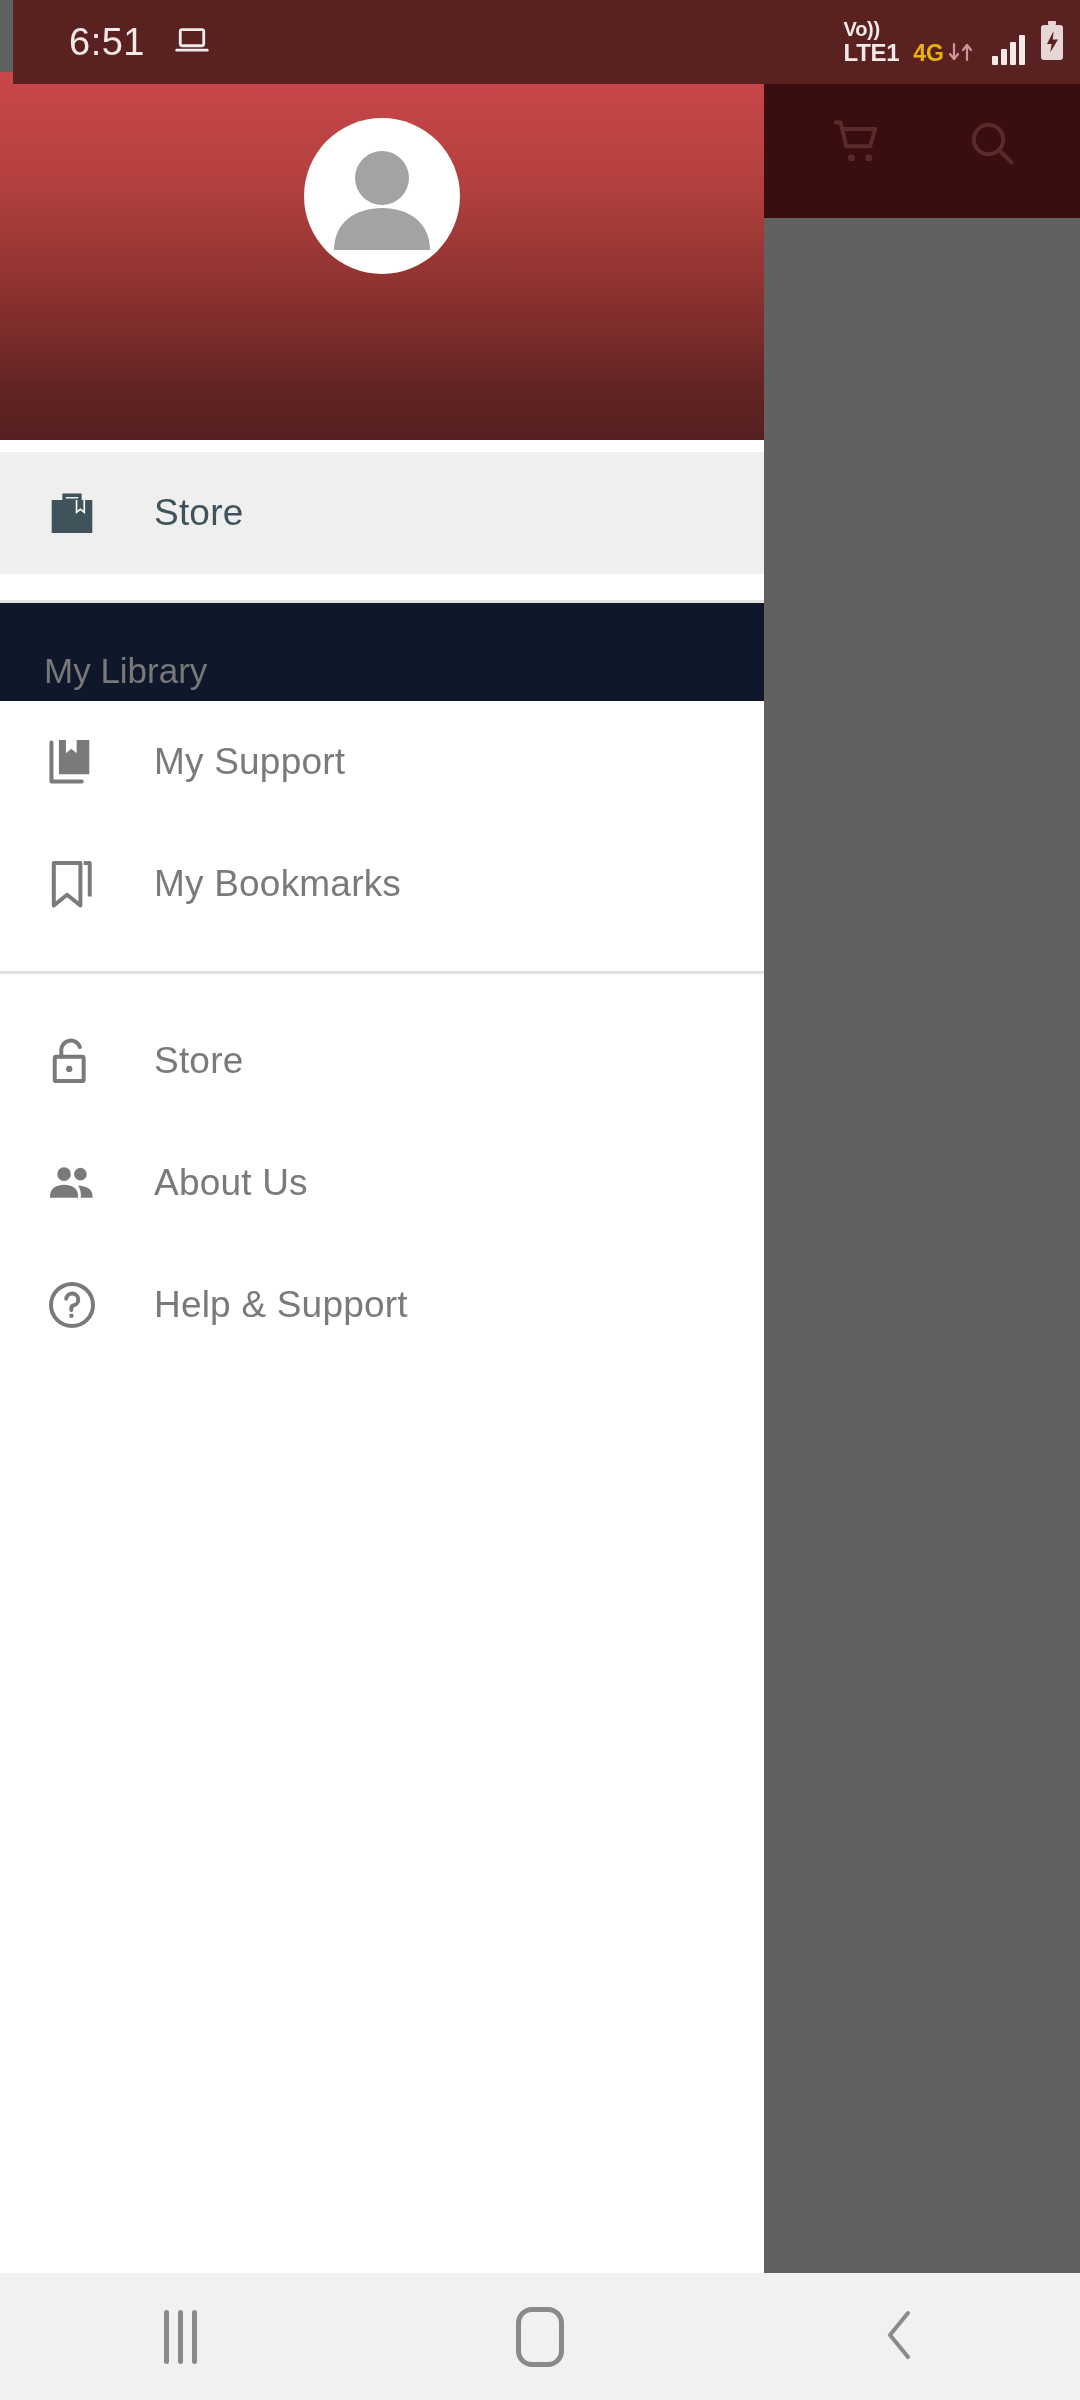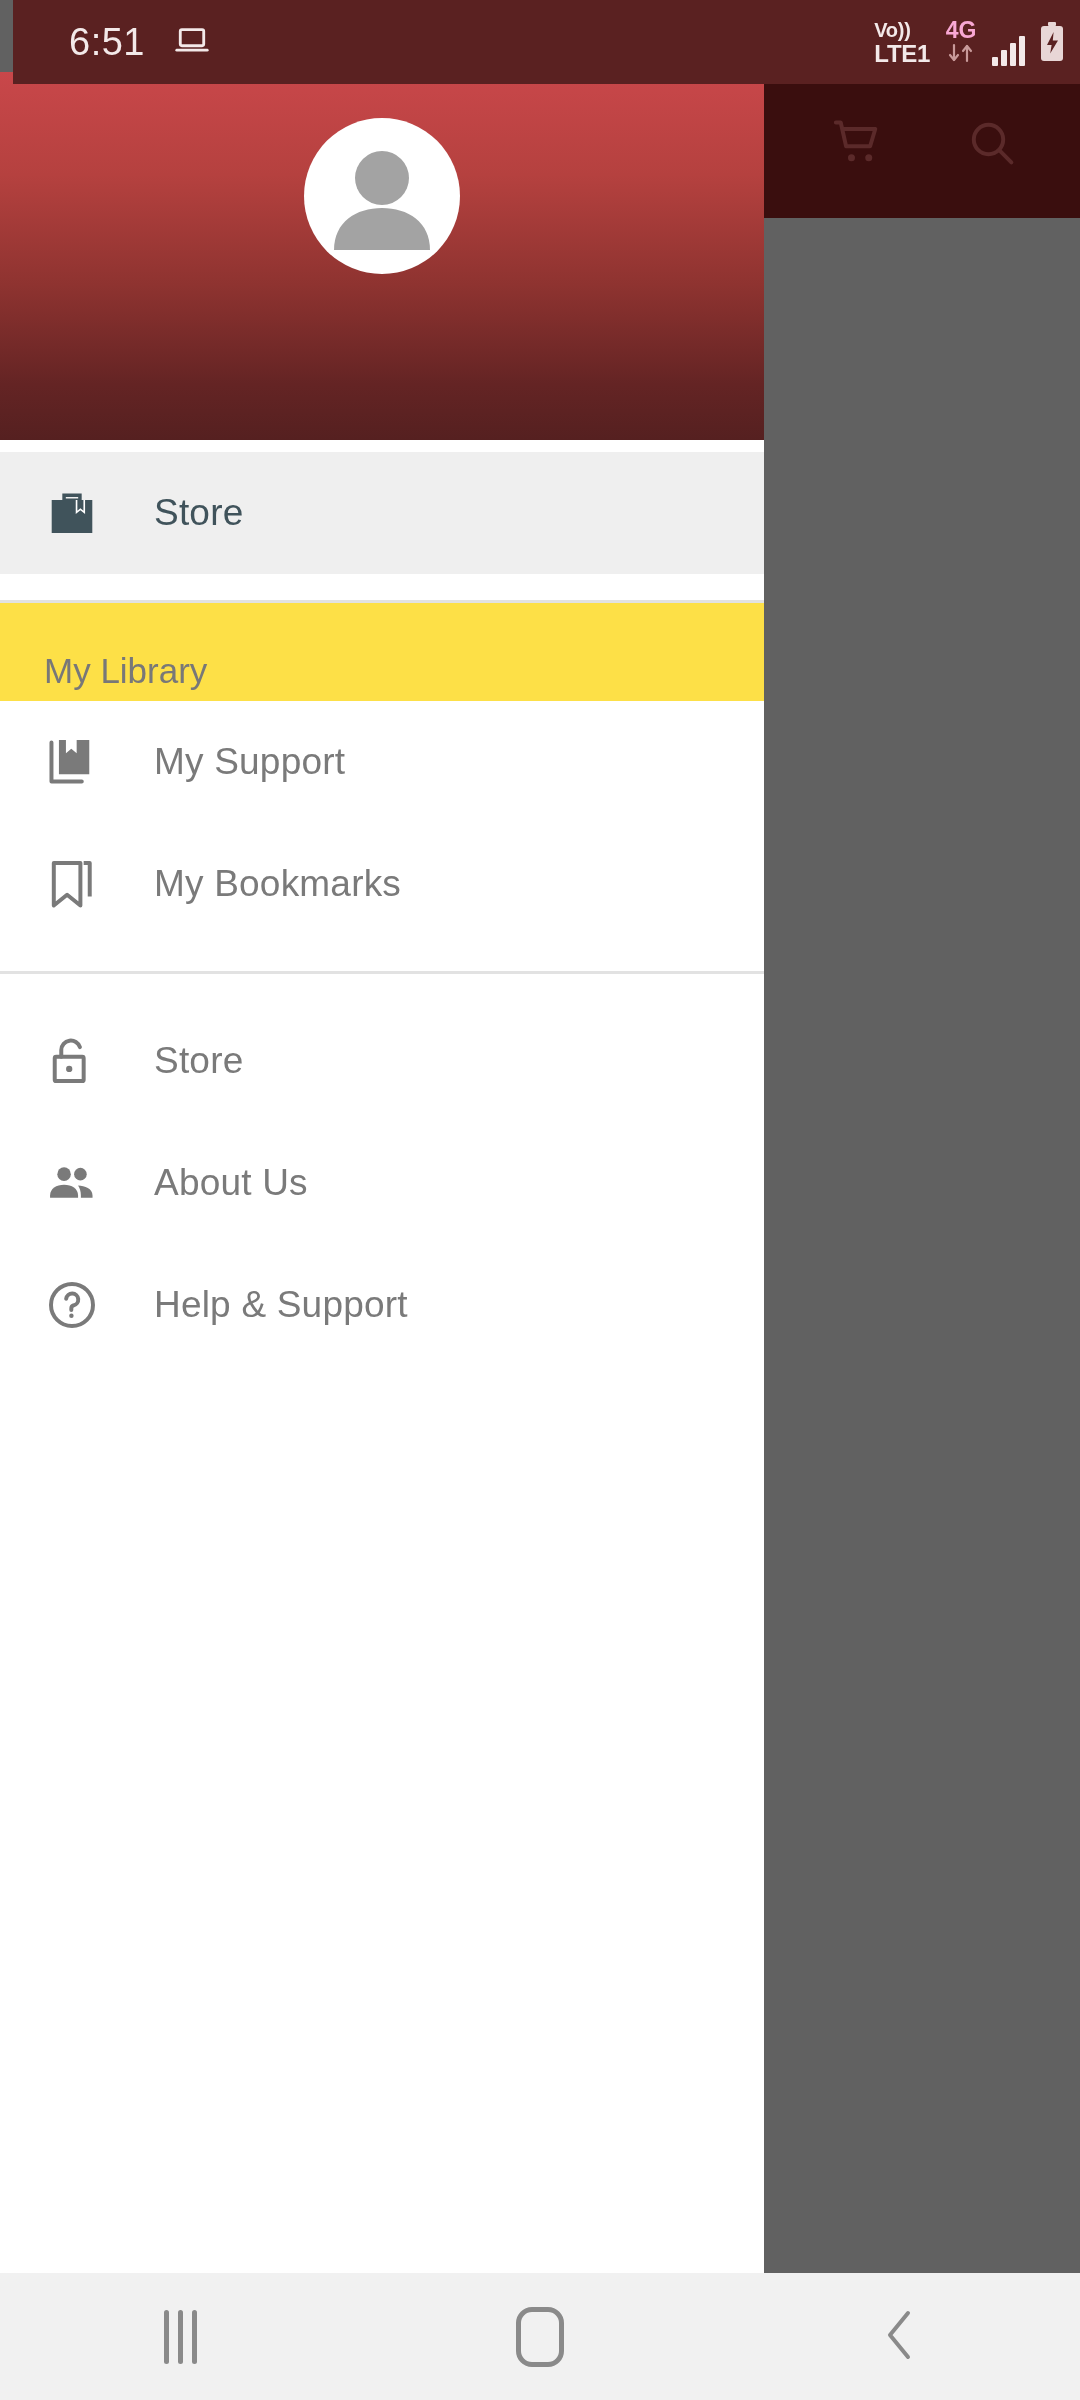--- a/index.html
+++ b/index.html
@@ -17,21 +17,21 @@
     background:#5A2121; display:flex; align-items:center;
     padding:0 28px 0 56px; z-index:40;
   }
   .status-left{ display:flex; align-items:center; gap:28px; }
   .status-time{ color:#F3E9E9; font-size:38px; letter-spacing:.5px; }
   .laptop-ico{ display:block; }
   .status-right{ margin-left:auto; display:flex; align-items:flex-end; gap:14px; }
   .volte{ display:flex; flex-direction:column; align-items:flex-start; line-height:1; color:#F3E9E9; }
   .volte .l1{ font-size:20px; font-weight:bold; letter-spacing:-.3px; }
   .volte .l2{ font-size:24px; font-weight:bold; letter-spacing:-.3px; margin-top:2px;}
-  .netgrp{ display:flex; flex-direction:column; align-items:center; line-height:1; color:#f9a8d4;}
+  .netgrp{ display:flex; flex-direction:row; align-items:center; line-height:1; color:#eab308;}
   .netgrp .g4{ font-size:23px; font-weight:bold; }
   .netgrp .arrows{ margin-top:1px; }
   .bars{ display:flex; align-items:flex-end; gap:3px; height:30px; }
   .bars i{ display:block; width:6px; background:#F3E9E9; border-radius:1px; }
   .bars i:nth-child(1){ height:9px; }
   .bars i:nth-child(2){ height:16px; }
   .bars i:nth-child(3){ height:23px; }
   .bars i:nth-child(4){ height:30px; }
 
   
@@ -73,21 +73,21 @@
   .menu-row.selected{ background:#EFEFEF; }
   .menu-icon{
     width:78px; min-width:78px; display:flex; align-items:center; justify-content:flex-start;
   }
   .menu-label{
     font-size:37px; color:#7A7A7A; margin-left:32px; letter-spacing:.2px;
   }
   .menu-row.selected .menu-label{ color:#40535B; }
 
   .section-title{
-    font-size:35px; color:#787878; padding:48px 0 10px 44px; background:#fde047;
+    font-size:35px; color:#787878; padding:48px 0 10px 44px; background:#0f172a;
   }
   .divider{ height:3px; background:#E2E2E2; width:100%; }
   .gap-sm{ height:26px; background:#FFFFFF; }
   .gap-xs{ height:12px; background:#FFFFFF; }
   .filler{ background:#FFFFFF; height:900px; }
 
   
   .navbar{
     position:absolute; bottom:0; left:0; width:1080px; height:127px;
     background:#F1F1F1; display:flex; align-items:center; z-index:50;

